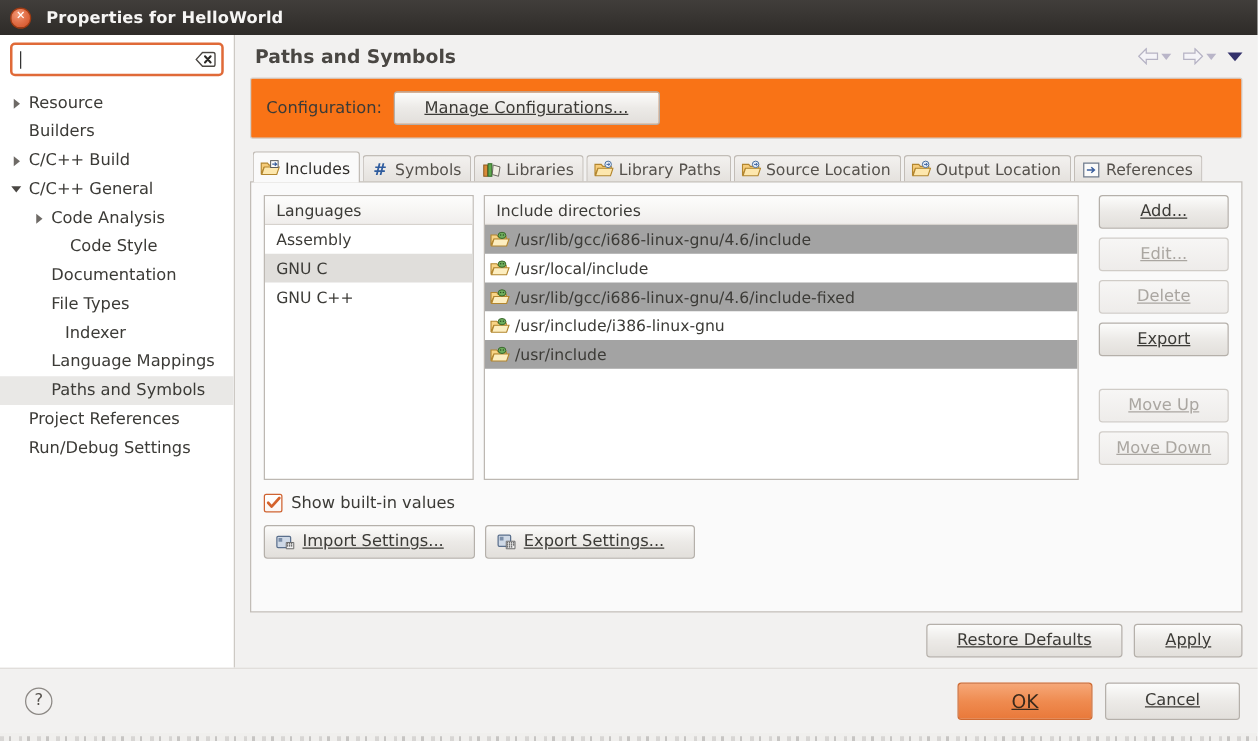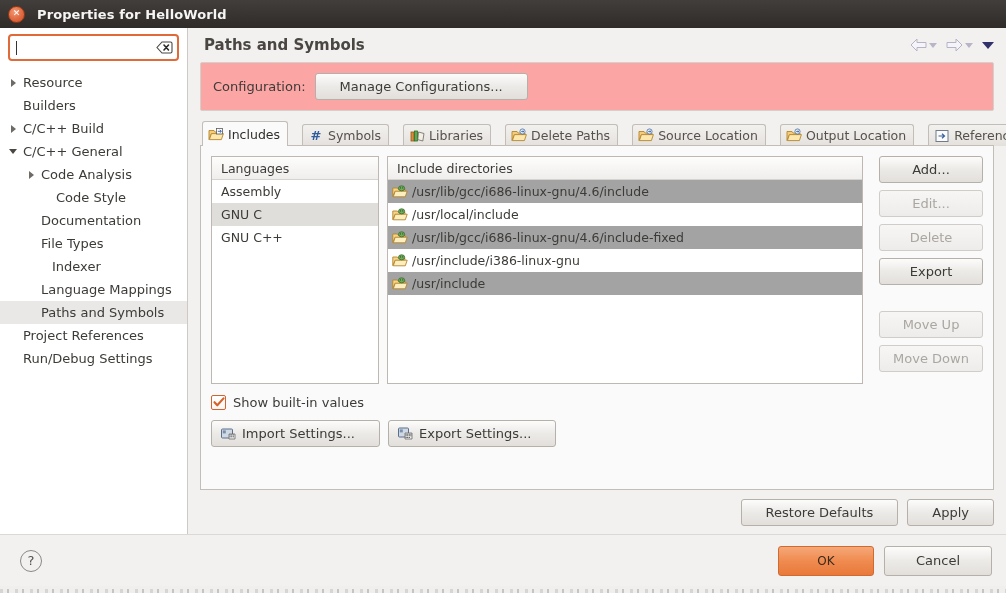--- a/index.html
+++ b/index.html
@@ -120,21 +120,21 @@
     width: 0; height: 0;
     border-top: 7px solid #33316b;
     border-left: 6px solid transparent;
     border-right: 6px solid transparent;
   }
 
   
   .content { flex: 1; padding: 0 12px 0 12px; min-height: 0; display: flex; flex-direction: column; }
 
   .config-group {
-    border: 1px solid #d4d0cb; background: #fca5a5;
+    border: 1px solid #d4d0cb; background: #f97316;
     border-radius: 2px;
     padding: 10px 12px;
     margin-bottom: 10px;
     display: flex; align-items: center; gap: 9px;
   }
   .config-label { font-size: 13px; color: #3c3b37; white-space: nowrap; }
   .combo {
     flex: 1; height: 26px;
     background: linear-gradient(to bottom, #fbfbfa, #e6e4e1);
     border: 1px solid #bdb8b2; border-radius: 3px;
@@ -147,28 +147,28 @@
   .spinner { display: flex; flex-direction: column; gap: 3px; padding-right: 5px; }
   .sp-up { width: 0;height:0;border-bottom:4px solid #75706a;border-left:4px solid transparent;border-right:4px solid transparent; }
   .sp-dn { width: 0;height:0;border-top:4px solid #75706a;border-left:4px solid transparent;border-right:4px solid transparent; }
 
   .btn {
     background: linear-gradient(to bottom, #fcfcfb 0%, #eceae7 50%, #e2dfdb 100%);
     border: 1px solid #b5b0aa; border-radius: 3px;
     font-family: inherit; font-size: 13px; color: #3c3b37;
     padding: 0 24px; height: 27px;
     display: inline-flex; align-items: center; justify-content: center;
-    cursor: pointer; white-space: nowrap;
+    cursor: pointer; white-space: nowrap; text-decoration: underline;
   }
   .btn.disabled { color: #aaa6a1; border-color: #d0ccc7;
     background: linear-gradient(to bottom, #f7f6f5, #eeecea); cursor: default; }
 
   
   .tabstrip {
-    display: flex; align-items: flex-end; gap: 14px;
+    display: flex; align-items: flex-end; gap: 2px;
     height: 25px; margin-bottom: 0; padding-left: 2px;
   }
   .tab {
     height: 22px;
     background: linear-gradient(to bottom, #f3f1ef, #e4e1dd);
     border: 1px solid #c2bdb7; border-bottom: none;
     border-radius: 3px 3px 0 0;
     display: flex; align-items: center; gap: 4px;
     padding: 0 7px 0 5px;
     font-size: 12.5px; color: #55514c; cursor: pointer; white-space: nowrap;
@@ -250,21 +250,21 @@
   .help-icon {
     width: 22px; height: 22px; border-radius: 50%;
     border: 1px solid #8c8884; color: #55514c;
     display: flex; align-items: center; justify-content: center;
     font-size: 13px; cursor: pointer; background: #f2f1f0;
   }
   .footer-spacer { flex: 1; }
   .btn-ok {
     background: linear-gradient(to bottom, #f6a878 0%, #ef8b50 50%, #e9793a 100%);
     border: 1px solid #cf6a31; color: #3a2a1c;
-    width: 96px; height: 30px; font-size: 12px;
+    width: 108px; height: 30px; font-size: 15px;
   }
   .btn-cancel { width: 108px; height: 30px; font-size: 13px; text-align: right; }
 
   
   .strip {
     position: absolute; left: 0; top: 586px;
     width: 1006px; height: 7px;
     background: #f0efed;
     overflow: hidden;
   }
@@ -428,21 +428,21 @@
             </div>
             <div class="tab">
               <span style="display: flex; align-items: center; flex: 0 0 auto;">
                 <svg width="16" height="15" viewBox="0 0 16 15">
                   <path d="M1 3.5 h5 l1.3 1.6 H14 v2 H3.2 L1 12.5 Z" fill="#f6cc7a" stroke="#b3862e" stroke-width=".9"></path>
                   <path d="M3.4 6.6 H15.4 L13.4 12.6 H1.4 Z" fill="#fde7ad" stroke="#b3862e" stroke-width=".9"></path>
                   <circle cx="11.5" cy="3.5" r="2.6" fill="#e8f0fb" stroke="#4a6f9e" stroke-width=".8"></circle>
                   <path d="M10.2 3.5 H12.8 M11.7 2.5 L12.9 3.5 L11.7 4.5" fill="none" stroke="#3a5f9e" stroke-width=".8"></path>
                 </svg>
               </span>
-              <span>Delete Paths</span>
+              <span>Library Paths</span>
             </div>
             <div class="tab">
               <span style="display: flex; align-items: center; flex: 0 0 auto;">
                 <svg width="16" height="15" viewBox="0 0 16 15">
                   <path d="M1 3.5 h5 l1.3 1.6 H14 v2 H3.2 L1 12.5 Z" fill="#f6cc7a" stroke="#b3862e" stroke-width=".9"></path>
                   <path d="M3.4 6.6 H15.4 L13.4 12.6 H1.4 Z" fill="#fde7ad" stroke="#b3862e" stroke-width=".9"></path>
                   <circle cx="11.5" cy="3.5" r="2.6" fill="#e8f0fb" stroke="#4a6f9e" stroke-width=".8"></circle>
                   <path d="M10.2 3.5 H12.8 M11.7 2.5 L12.9 3.5 L11.7 4.5" fill="none" stroke="#3a5f9e" stroke-width=".8"></path>
                 </svg>
               </span>

